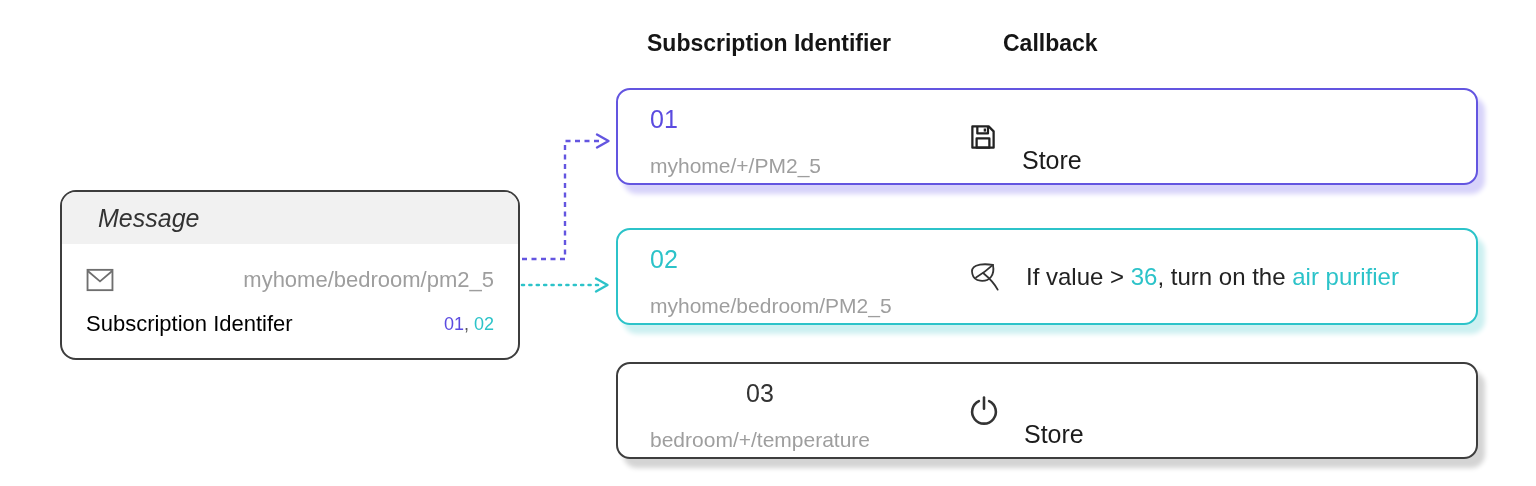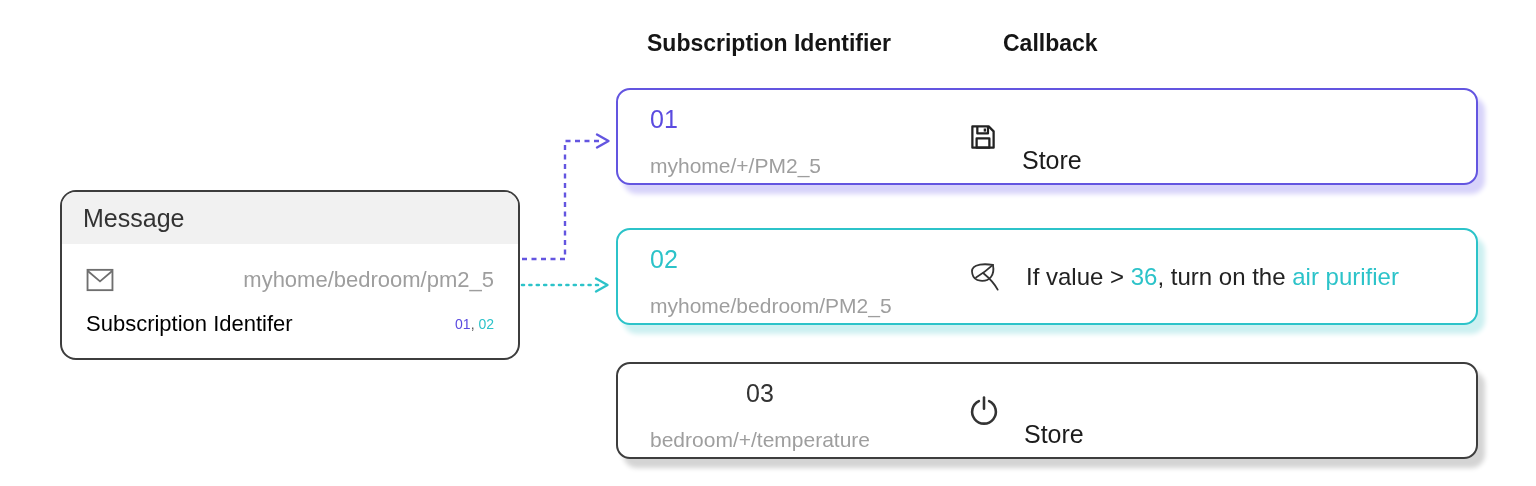--- a/index.html
+++ b/index.html
@@ -18,27 +18,27 @@
   .col-h.cb{left:1003px;}
 
   
   .message-box{
     position:absolute;left:60px;top:190px;width:460px;height:170px;
     box-sizing:border-box;border:2px solid #3d3d3d;border-radius:16px;
     background:#fff;overflow:hidden;
   }
   .mb-header{
     height:52px;background:#f1f1f1;display:flex;align-items:center;
-    padding:0 21px;font-size:25px;color:#333;
+    padding:0 36px;font-size:25px;color:#333;font-style:italic;
   }
   .mb-body{padding:14px 24px 0;}
   .mb-row{display:flex;justify-content:space-between;align-items:center;height:44px;}
   .mb-topic{font-size:22px;color:#9e9e9e;white-space:nowrap;}
   .mb-label{font-size:22px;color:#000000;}
-  .mb-ids{font-size:14px;white-space:nowrap;}
+  .mb-ids{font-size:18px;white-space:nowrap;}
   .id-purple{color:#5b4be0;}
   .id-teal{color:#2cc3c9;}
   .id-sep{color:#555;}
 
   
   .card{
     position:absolute;left:616px;width:862px;height:97px;
     box-sizing:border-box;background:#fff;border:2px solid;border-radius:14px;
   }
   .card-1{top:88px;border-color:#6355e0;box-shadow:7px 9px 5px #d7d3fa;}

